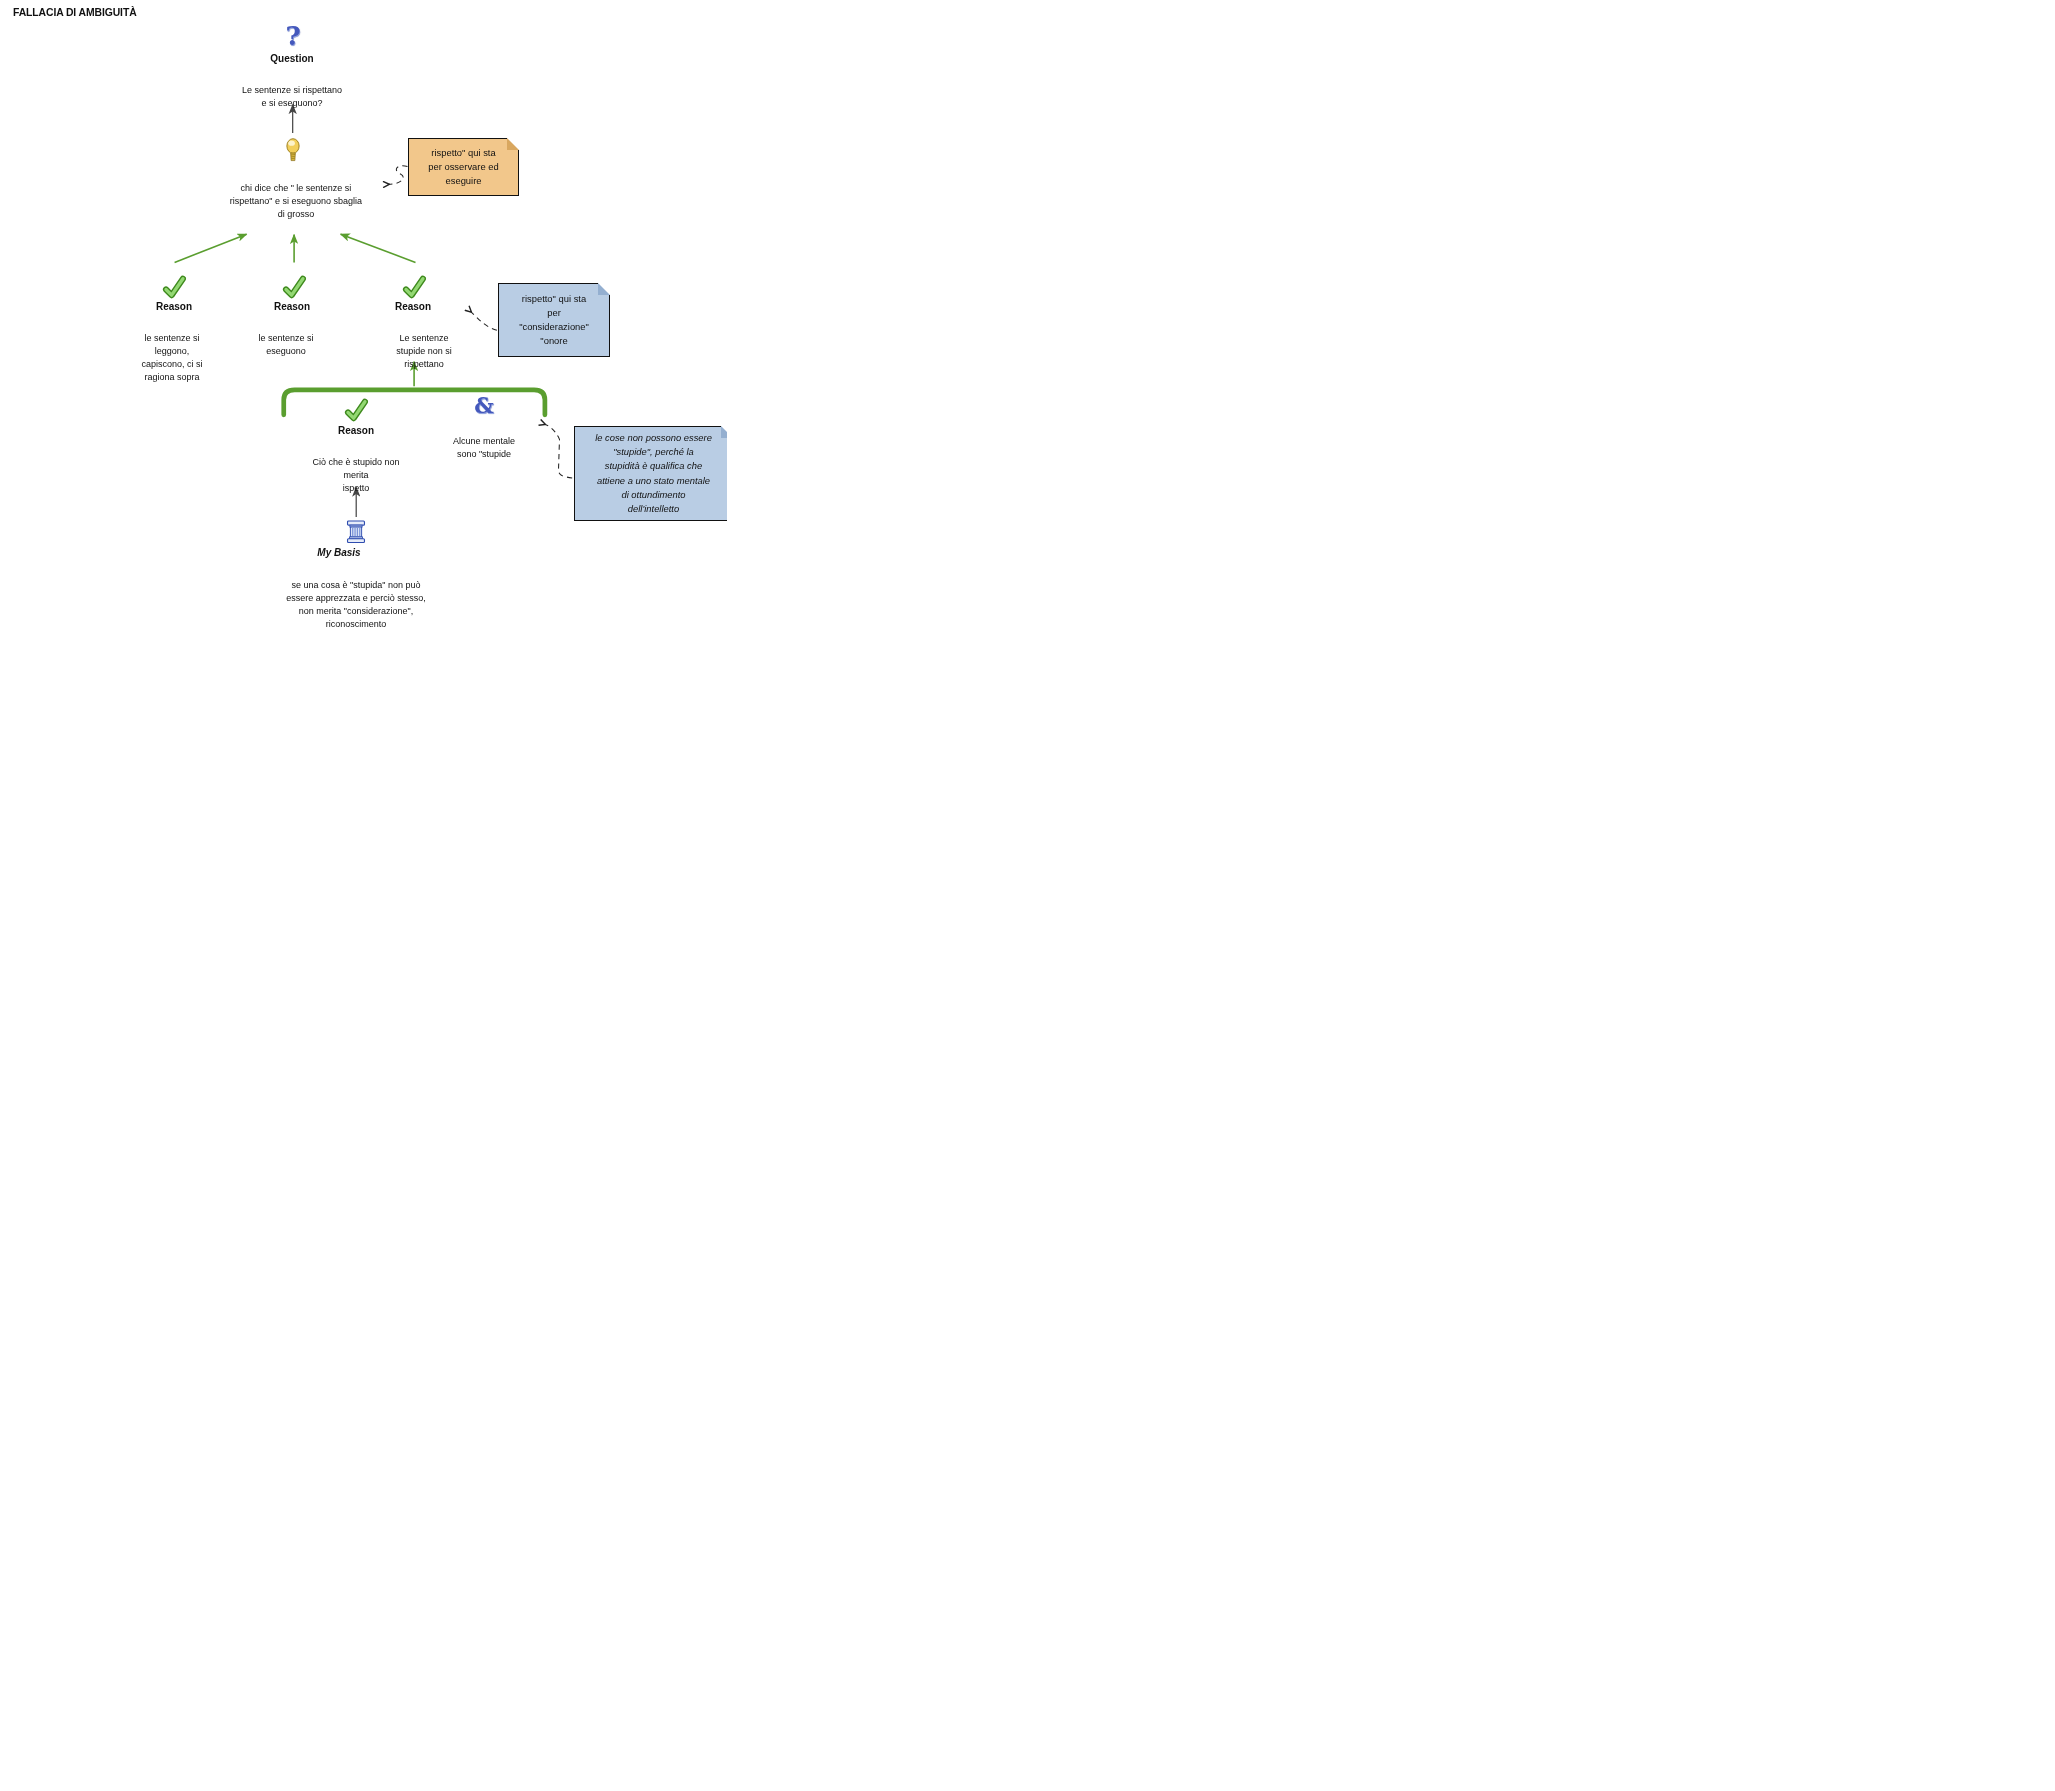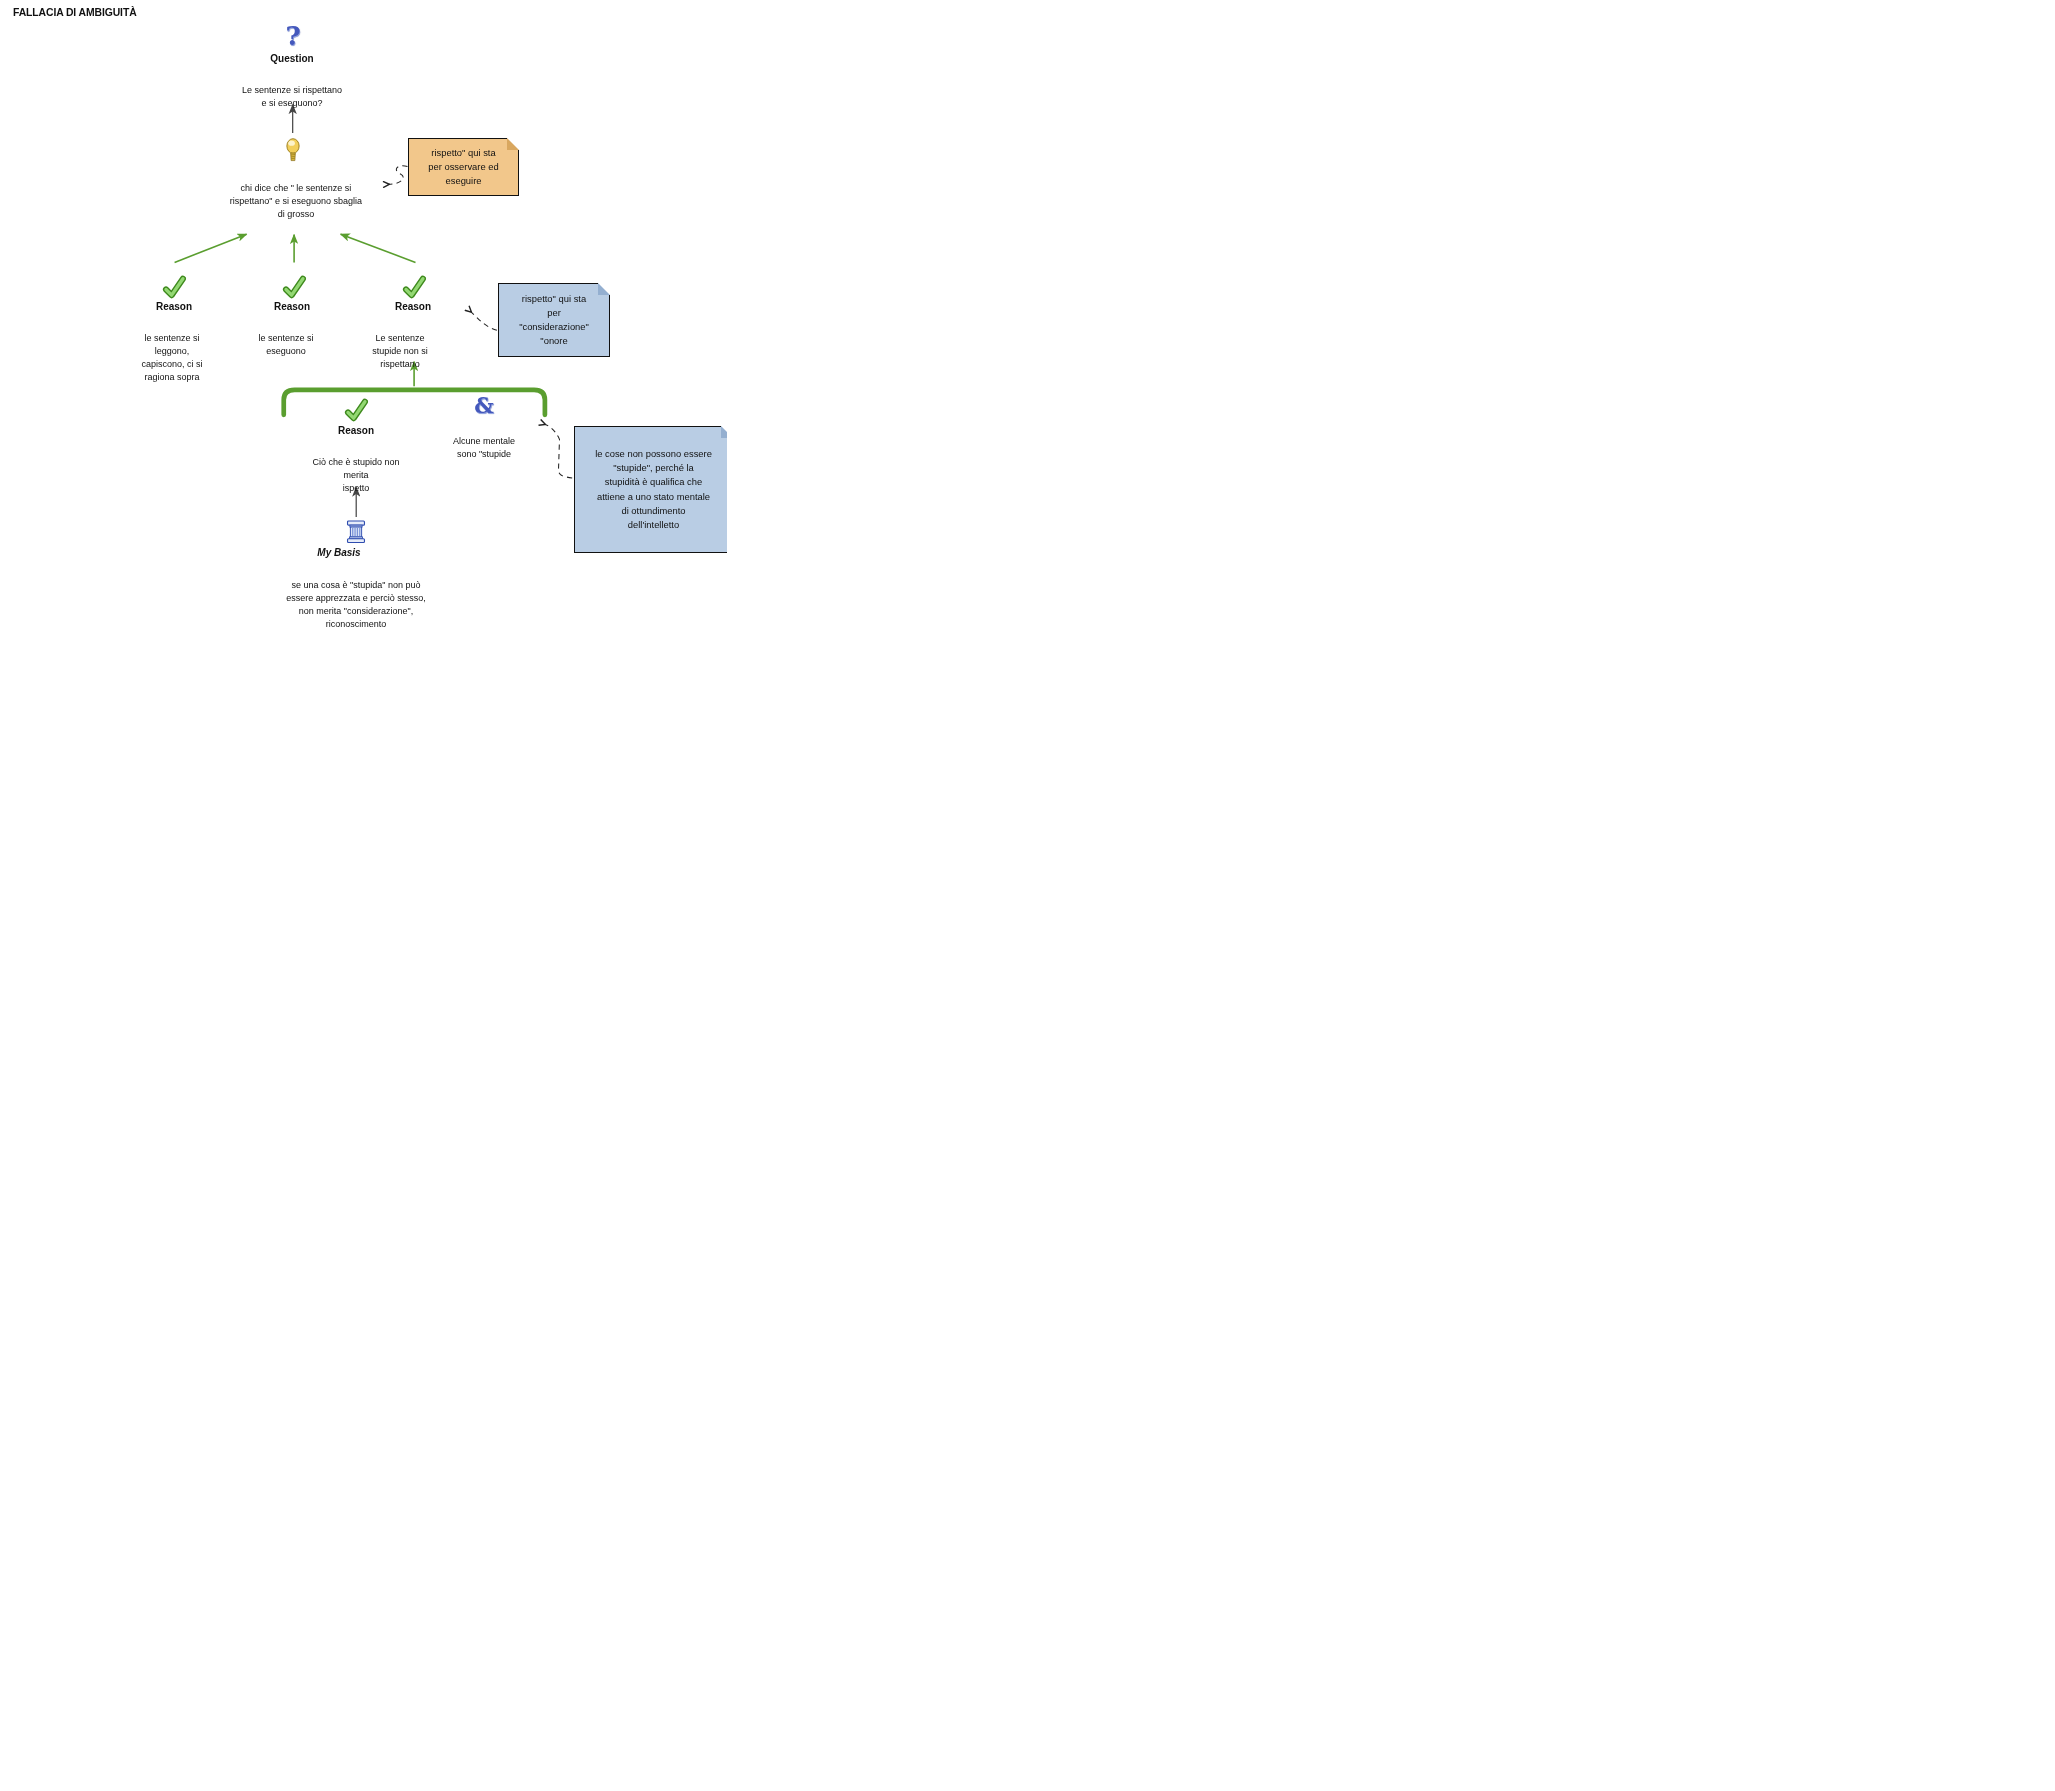--- a/index.html
+++ b/index.html
@@ -133,21 +133,21 @@
   <div class="abs cx node-text pre" style="left:286px;top:316px;width:113px;">le sentenze si
 eseguono</div>
 
   <div class="abs cx" style="left:414px;top:274px;">
     <svg width="25.4" height="25.4" viewBox="0 0 54 54">
       <path d="M10 33 L22 45 L46 10" fill="none" stroke="#3f8a1e" stroke-width="13" stroke-linecap="round" stroke-linejoin="round"></path>
       <path d="M10 33 L22 45 L46 10" fill="none" stroke="#93d873" stroke-width="7" stroke-linecap="round" stroke-linejoin="round"></path>
     </svg>
   </div>
   <div class="abs cx node-heading" style="left:413px;top:301px;">Reason</div>
-  <div class="abs cx node-text pre" style="left:400px;top:316px;width:113px;">Le sentenze
+  <div class="abs cx node-text pre" style="left:424px;top:316px;width:113px;">Le sentenze
 stupide non si
 rispettano</div>
 
   <div class="abs note note-blue" style="left:498px;top:283px;width:112px;height:74px;">
     <span class="fold"></span>
     <span class="pre">rispetto" qui sta
 per
 "considerazione"
 "onore</span>
   </div>
@@ -160,21 +160,21 @@
   </div>
   <div class="abs cx node-heading" style="left:356px;top:425px;">Reason</div>
   <div class="abs cx node-text pre" style="left:356px;top:440px;width:122px;">Ciò che è stupido non
 merita
 ispetto</div>
 
   <div class="abs cx glyph-icon" id="amp-icon" style="left:484px;top:395px;">&amp;</div>
   <div class="abs cx node-text pre" style="left:484px;top:419px;width:104px;">Alcune mentale
 sono "stupide</div>
 
-  <div class="abs note note-blue" style="left:574px;top:426px;width:159px;height:127px;">
+  <div class="abs note note-blue" style="left:574px;top:426px;width:159px;height:95px;font-style:italic;">
     <span class="fold"></span>
     <span class="pre">le cose non possono essere
 "stupide", perché la
 stupidità è qualifica che
 attiene a uno stato mentale
 di ottundimento
 dell'intelletto</span>
   </div>
 
   <div class="abs cx" style="left:356px;top:520px;">

